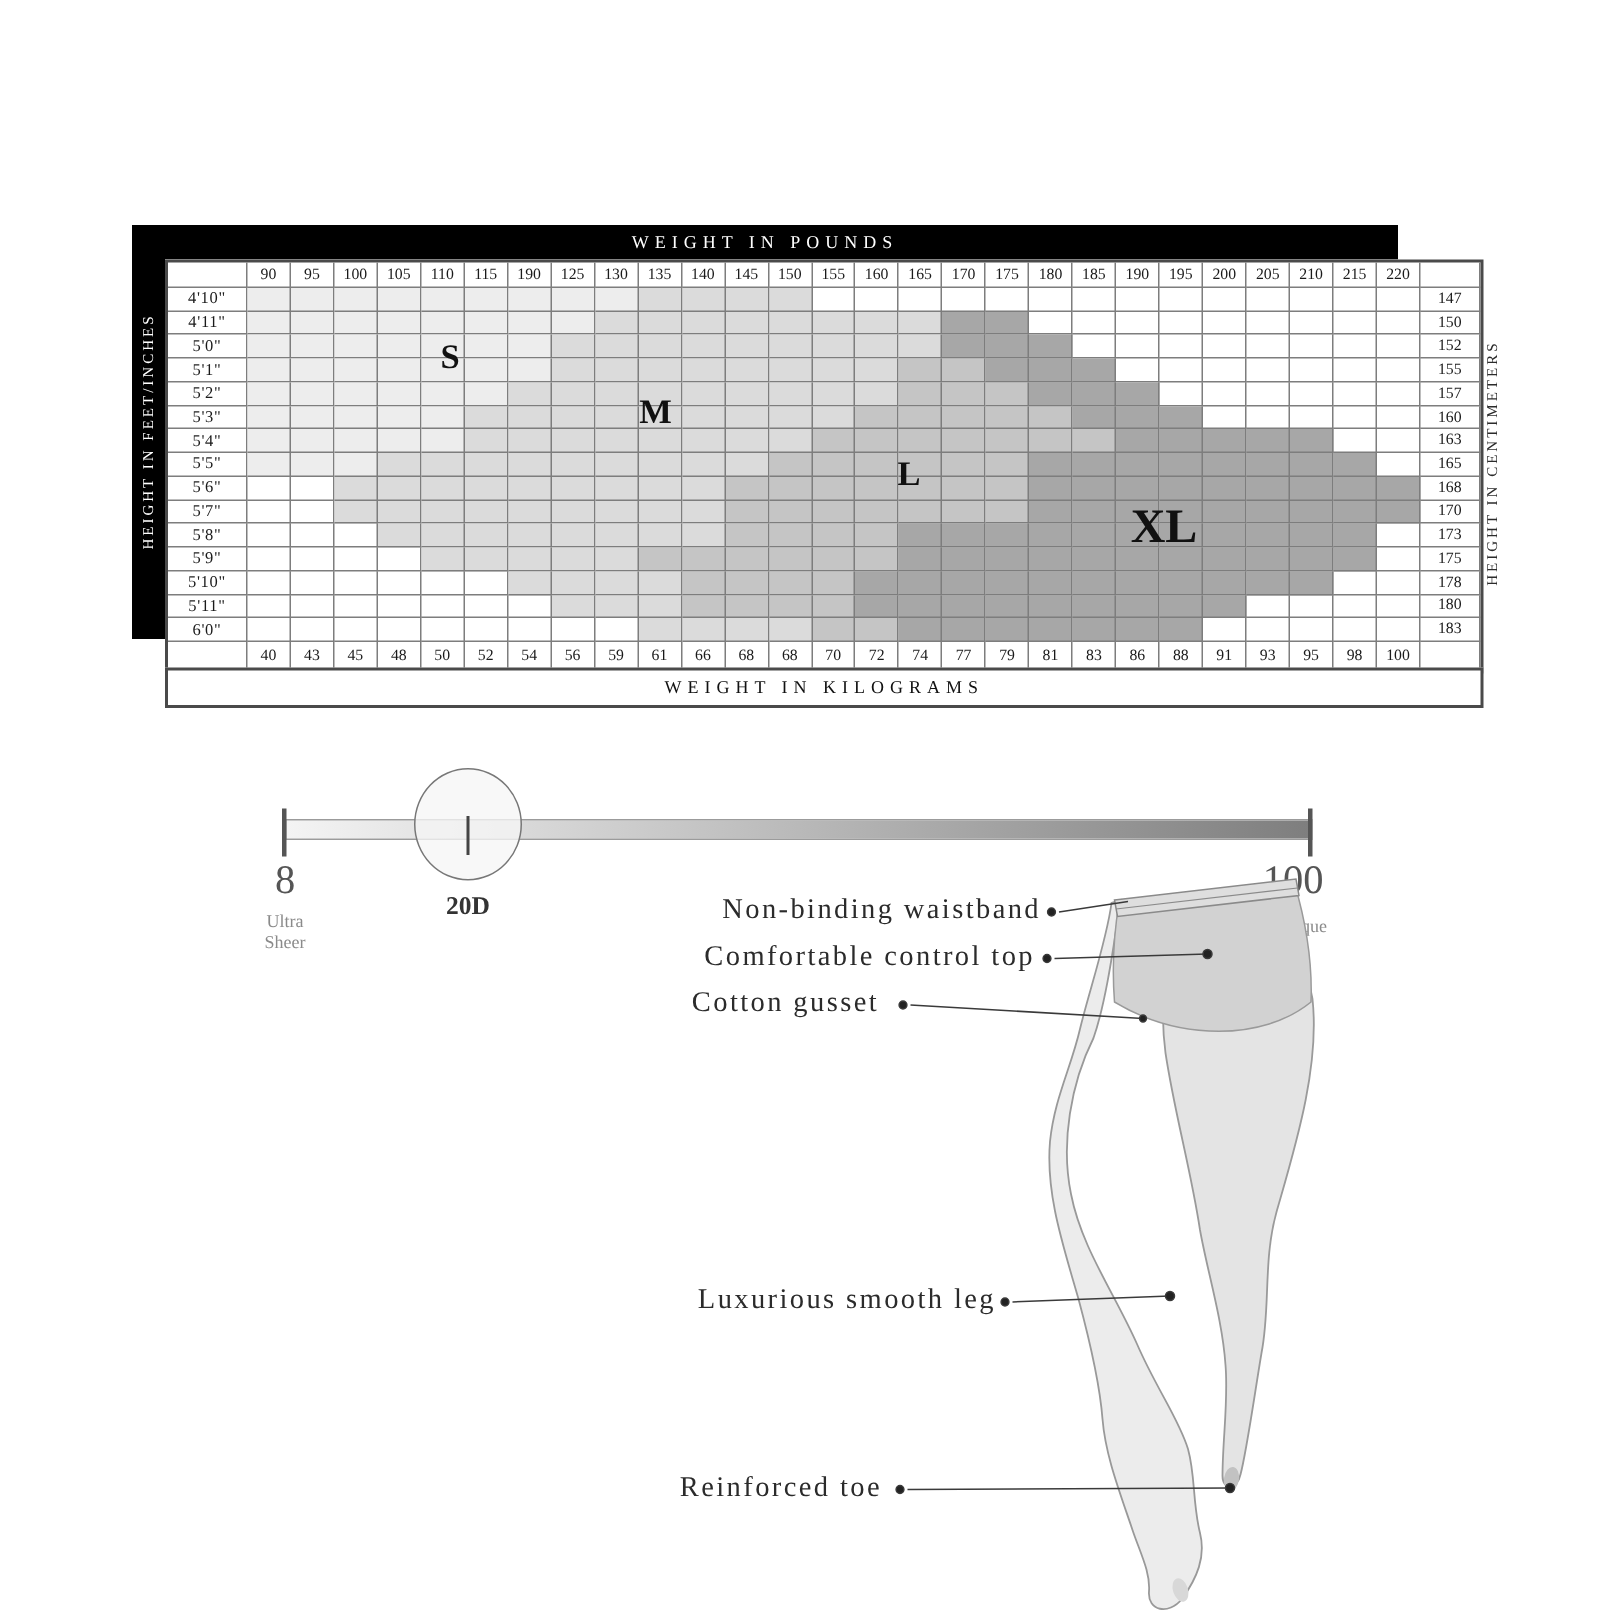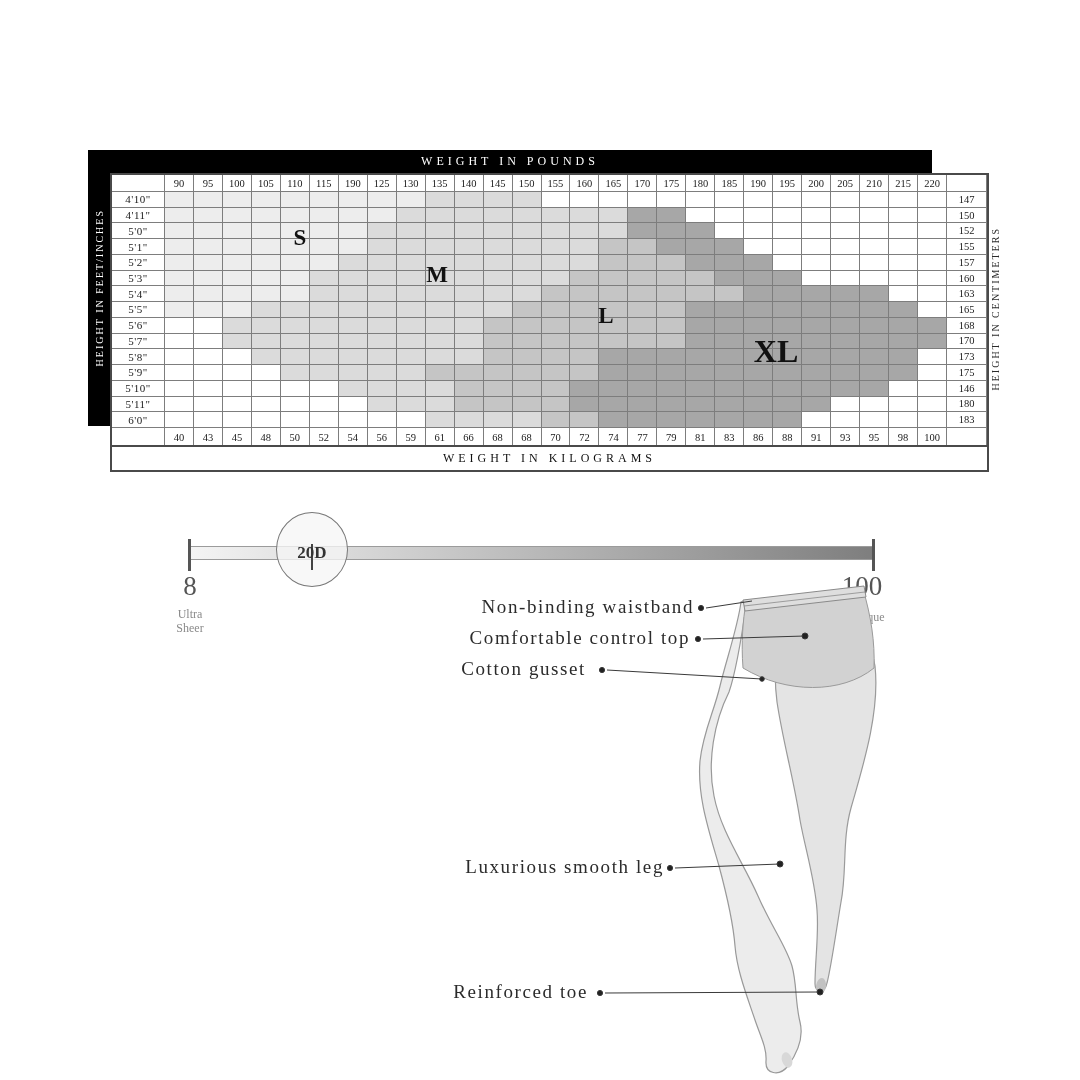--- a/index.html
+++ b/index.html
@@ -40,21 +40,21 @@
         background:linear-gradient(to right,#f4f4f4,#7e7e7e);border:1px solid #9b9b9b;box-sizing:border-box;}
   .dtick{position:absolute;width:3px;height:32px;background:#555;top:514px;}
   .dtick.min{left:188px;} .dtick.max{left:872px;}
   .dmin-val,.dmax-val{position:absolute;top:546px;font-size:27px;color:#555;text-align:center;}
   .dmin-val{left:168px;width:44px;} .dmax-val{left:828px;width:68px;}
   .dsub{position:absolute;font-size:12px;color:#8a8a8a;text-align:center;line-height:1.2;}
   .dmin-lab{left:160px;top:582px;width:60px;} .dmax-lab{left:836px;top:585px;width:60px;}
   .dcircle{position:absolute;left:276px;top:487px;width:72px;height:75px;border-radius:50%;
            border:1.5px solid #777;background:rgba(246,246,246,0.78);box-sizing:border-box;}
   .dmark-tick{position:absolute;left:311px;top:519px;width:2px;height:26px;background:#444;}
-  .dmark{position:absolute;left:287px;top:518px;width:50px;text-align:center;
+  .dmark{position:absolute;left:287px;top:569px;width:50px;text-align:center;
          font-size:17px;font-weight:700;color:#333;}
 
   
   .co{position:absolute;text-align:right;font-size:19px;letter-spacing:1.6px;color:#2b2b2b;white-space:nowrap;}
   .co1{left:294px;width:400px;top:571px;}
   .co2{left:290px;width:400px;top:602px;}
   .co3{left:186px;width:400px;top:633px;}
   .co4{left:264px;width:400px;top:831px;}
   .co5{left:188px;width:400px;top:956px;}
 
@@ -472,21 +472,21 @@
       <div class="c" style="background: rgb(167, 167, 167);"></div>
       <div class="c" style="background: rgb(167, 167, 167);"></div>
       <div class="c" style="background: rgb(167, 167, 167);"></div>
       <div class="c" style="background: rgb(167, 167, 167);"></div>
       <div class="c" style="background: rgb(167, 167, 167);"></div>
       <div class="c" style="background: rgb(167, 167, 167);"></div>
       <div class="c" style="background: rgb(167, 167, 167);"></div>
       <div class="c" style="background: rgb(167, 167, 167);"></div>
       <div class="c"></div>
       <div class="c"></div>
-      <div class="c num">146</div>
+      <div class="c num">178</div>
       <div class="c ft">5'11"</div>
       <div class="c"></div>
       <div class="c"></div>
       <div class="c"></div>
       <div class="c"></div>
       <div class="c"></div>
       <div class="c"></div>
       <div class="c"></div>
       <div class="c" style="background: rgb(219, 219, 219);"></div>
       <div class="c" style="background: rgb(219, 219, 219);"></div>

